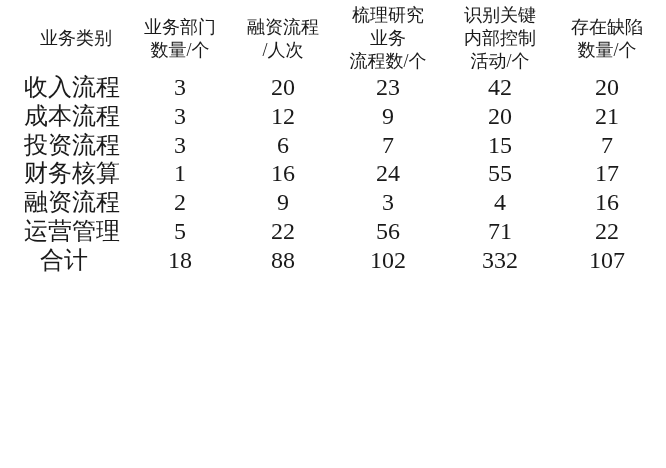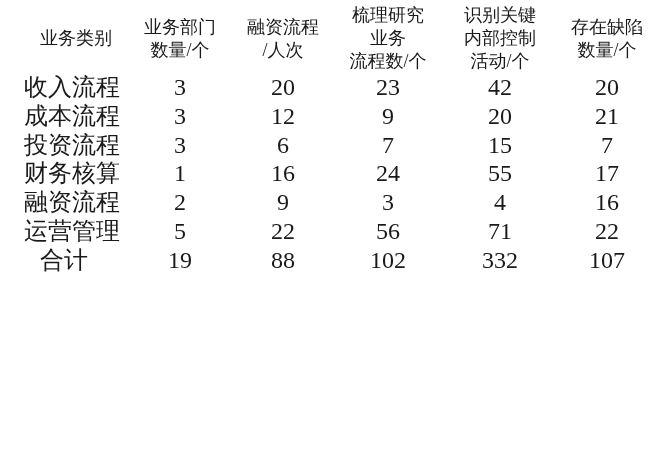--- a/index.html
+++ b/index.html
@@ -162,21 +162,21 @@
       <tr>
         <td class="row-label">运营管理</td>
         <td>5</td>
         <td>22</td>
         <td>56</td>
         <td>71</td>
         <td>22</td>
       </tr>
       <tr class="rule-mid total-row">
         <td class="row-label">合计</td>
-        <td>19</td>
+        <td>18</td>
         <td>88</td>
         <td>102</td>
         <td>332</td>
         <td>107</td>
       </tr>
       <tr class="rule-bottom">
         <td></td>
         <td></td>
         <td></td>
         <td></td>

